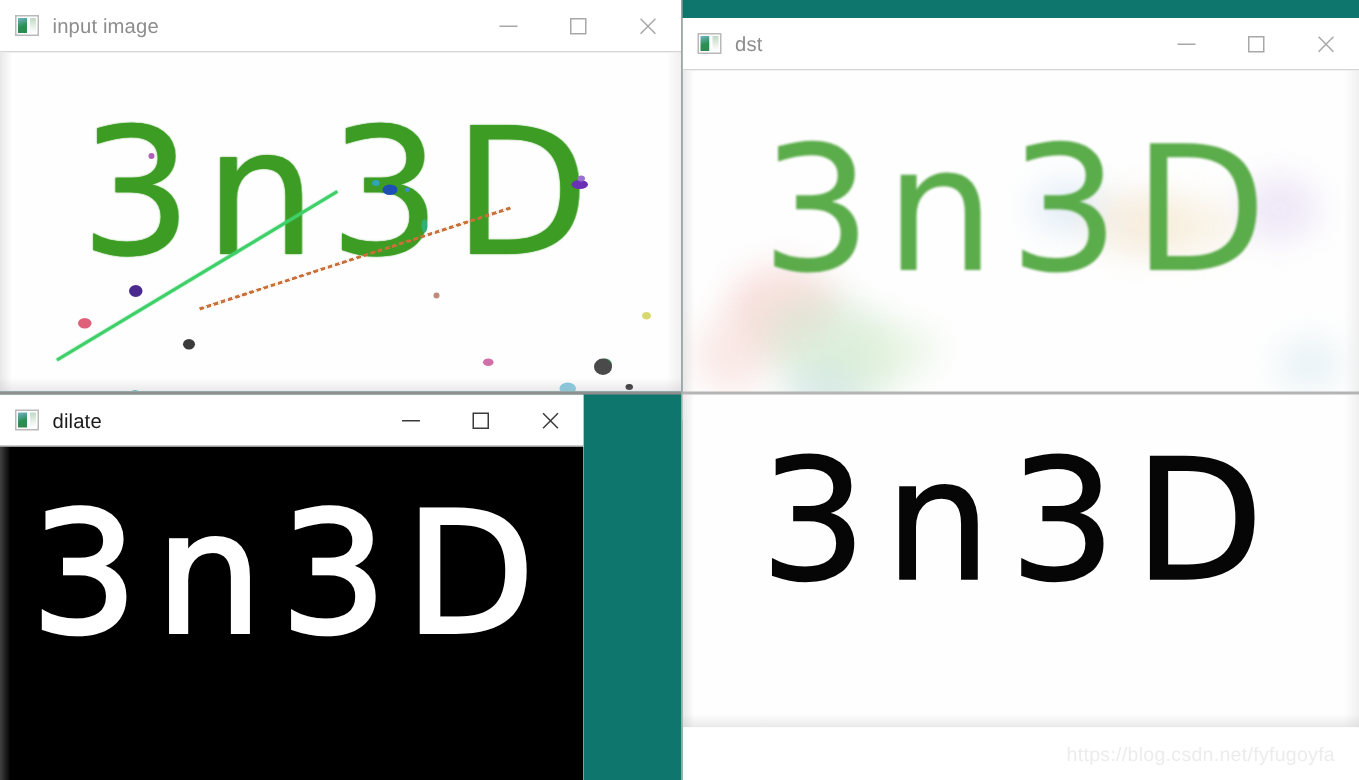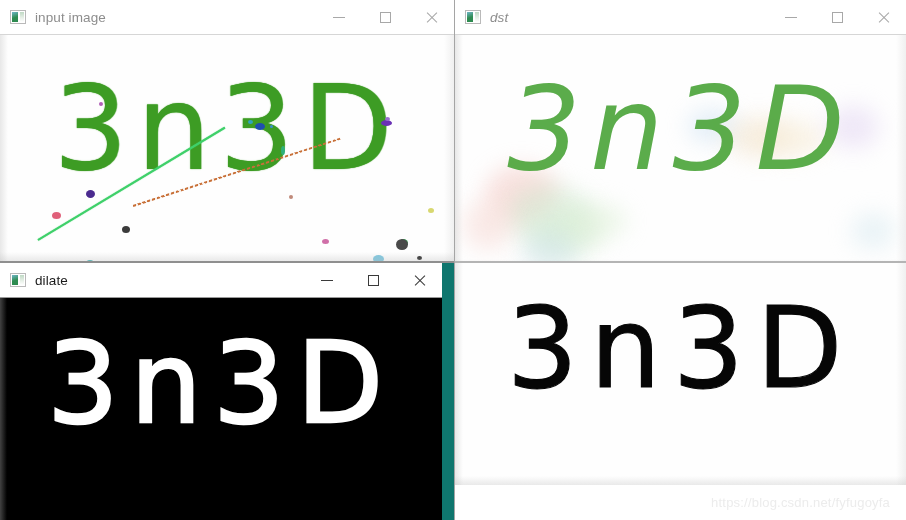--- a/index.html
+++ b/index.html
@@ -22,22 +22,22 @@
   }
 
   
   .window {
     position: absolute;
     box-sizing: border-box;
     background: #ffffff;
     overflow: hidden;
   }
   .win-tl { left: 0px;   top: 0px;   width: 454px; height: 261px; }
-  .win-tr { left: 455px; top: 0px;   width: 451px; height: 268px; font-style: italic; }
-  .win-bl { left: 0px;   top: 263px; width: 442px; height: 257px; }
+  .win-tr { left: 455px; top: 12px;   width: 451px; height: 268px; }
+  .win-bl { left: 0px;   top: 263px; width: 389px; height: 257px; }
   .win-br { left: 455px; top: 263px; width: 451px; height: 257px; }
 
   .titlebar {
     position: relative;
     height: 35px;
     background: #ffffff;
     display: flex;
     align-items: center;
     border-bottom: 1px solid #cfcfcf;
     box-sizing: border-box;

